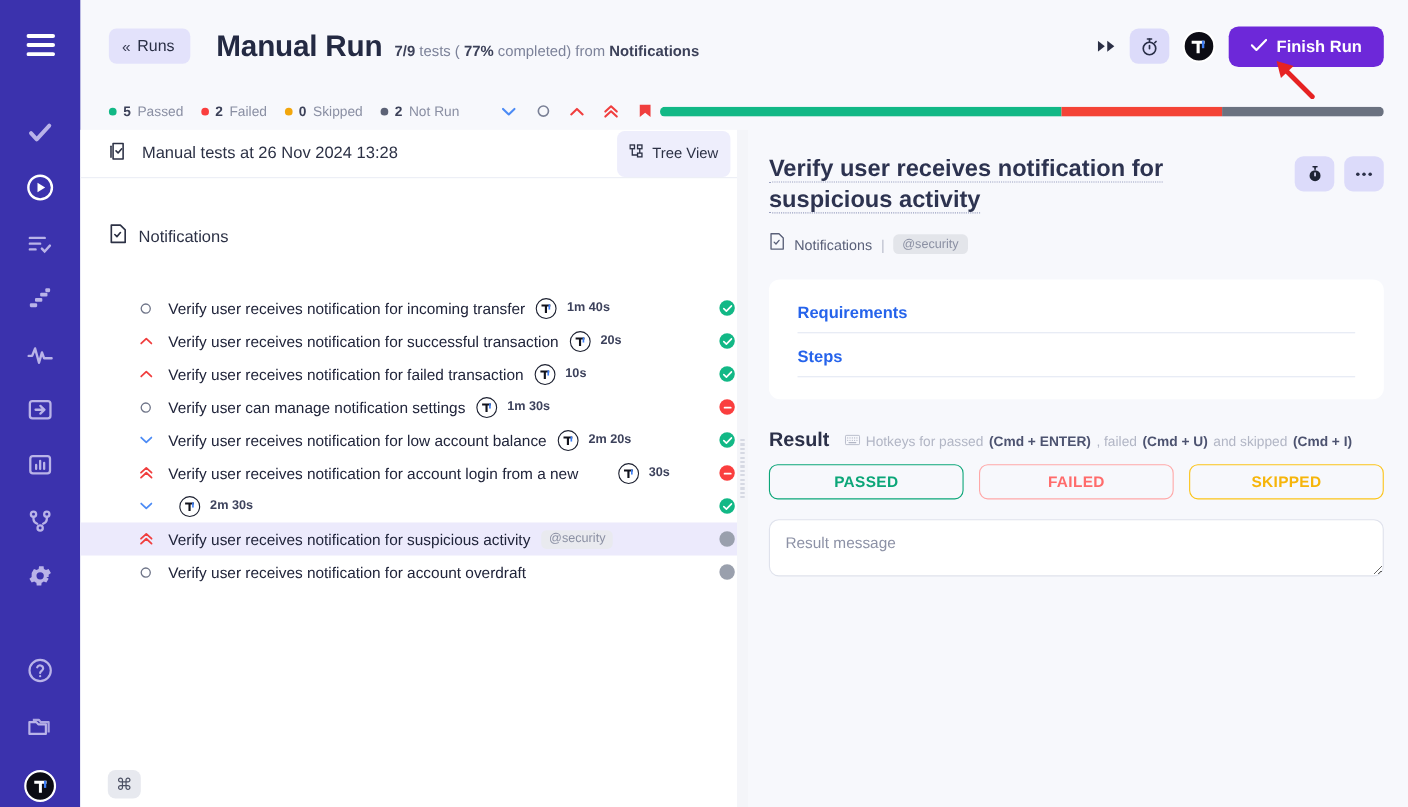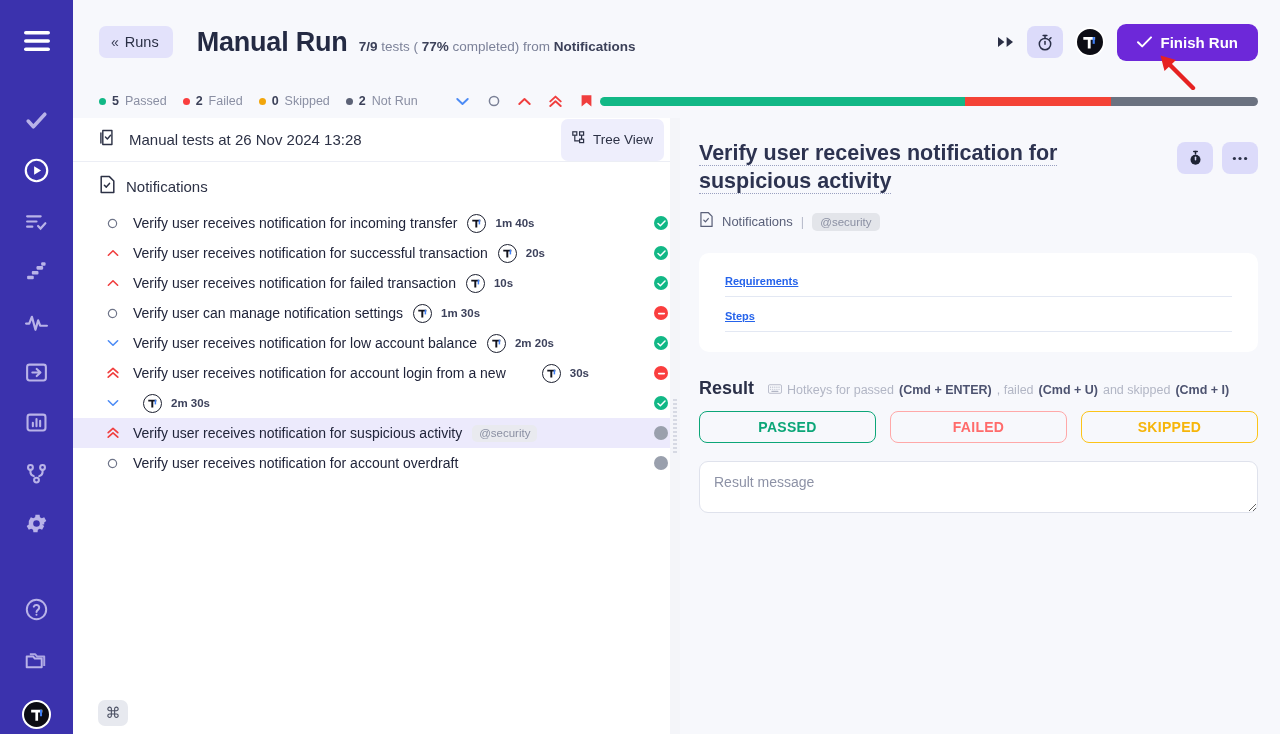--- a/index.html
+++ b/index.html
@@ -96,38 +96,39 @@
   #progress-wrap > div { height: 9px; }
 
   
   #body { flex: 1 1 auto; display: flex; min-height: 0; }
 
   
   #list-panel {
     width: 607px; flex: 0 0 607px; background: #ffffff;
     display: flex; flex-direction: column; min-height: 0;
     position: relative;
+    gap: 28px;
   }
   #list-head {
     height: 44px; flex: 0 0 44px;
     display: flex; align-items: center; padding: 0 16px 0 26px;
     border-bottom: 1px solid #eceef5;
   }
   #list-head-title { font-size: 15px; color: #2c3145; margin-left: 11px; }
   #tree-view-btn {
     margin-left: auto; background: #eeeefc; border: none; border-radius: 7px;
     height: 42px; padding: 0 11px; display: flex; align-items: center; gap: 7px;
     font-size: 13.5px; color: #2c3145; cursor: pointer; font-family: inherit;
   }
   #group-row { display: flex; align-items: center; gap: 10px; padding: 13px 0 10px 26px; }
   #group-name { font-size: 15px; color: #2c3145; }
   #test-list { list-style: none; }
   .test-row {
     display: flex; align-items: center; gap: 0;
-    height: 30px; padding-left: 34px; padding-right: 12px;
+    height: 30px; padding-left: 54px; padding-right: 12px;
     cursor: pointer; position: relative;
   }
   .test-row.selected { background: #eceafc; }
   .prio-cell { width: 26px; flex: 0 0 26px; display: flex; align-items: center; }
   .test-name { font-size: 14px; color: #20243a; white-space: nowrap; }
   .mini-avatar {
     width: 19px; height: 19px; border-radius: 50%;
     background: #fff; border: 1.6px solid #1c2030;
     display: flex; align-items: center; justify-content: center;
     margin-left: 10px; flex: 0 0 19px; position: relative; overflow: hidden;
@@ -166,22 +167,22 @@
   #breadcrumb { display: flex; align-items: center; gap: 8px; margin-top: 16px; }
   #breadcrumb .bc-text { font-size: 13px; color: #5a6079; }
   #breadcrumb .sep { color: #b9bdcc; font-size: 13px; }
   .bc-chip { background: #e3e5ea; color: #8b90a3; font-size: 11.5px; border-radius: 5px; padding: 3px 8px; }
 
   #req-card {
     margin-top: 21px; background: #fff; border-radius: 10px;
     padding: 22px 26px 20px 26px;
   }
   .sect-link {
-    font-size: 11px; font-weight: 700; color: #2563eb;
-    border-bottom: 1px solid #e3e8f3; padding-bottom: 9px; cursor: pointer; text-decoration: underline;
+    font-size: 15px; font-weight: 700; color: #2563eb;
+    border-bottom: 1px solid #e3e8f3; padding-bottom: 9px; cursor: pointer;
   }
   .sect-link + .sect-link { margin-top: 13px; }
 
   #result-head { display: flex; align-items: baseline; margin-top: 26px; gap: 14px; }
   #result-label { font-size: 18px; font-weight: 700; color: #2b3048; }
   #hotkeys { font-size: 12.5px; color: #b2b6c5; display: flex; align-items: center; gap: 5px; white-space: nowrap; }
   #hotkeys b { color: #4d5370; font-weight: 700; }
 
   #verdicts { display: flex; gap: 14px; margin-top: 12px; }
   .verdict {

